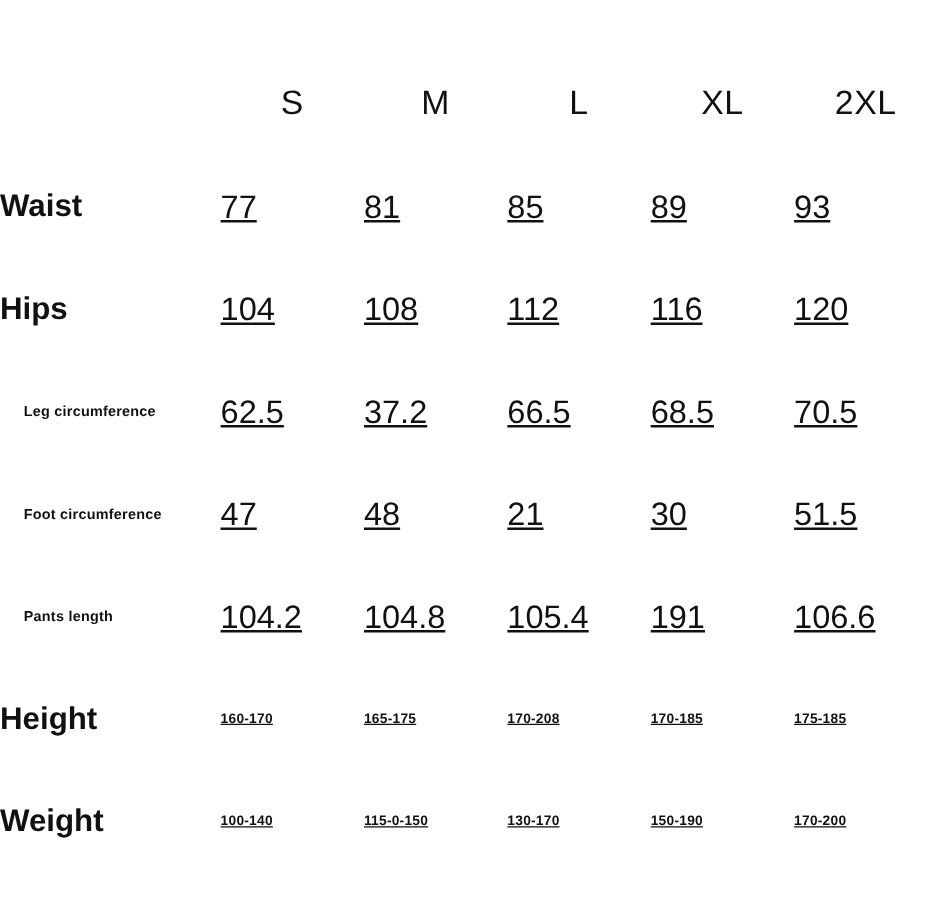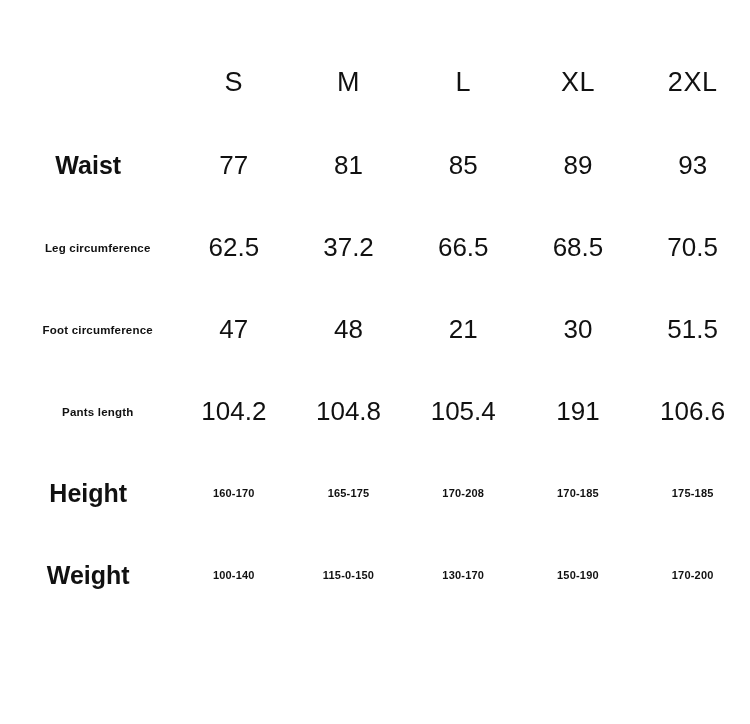--- a/index.html
+++ b/index.html
@@ -42,38 +42,38 @@
     letter-spacing: 0.5px;
   }
 
   
   tr.data-row td {
     padding: 0;
     vertical-align: middle;
     height: 82px;
   }
   td.row-label {
-    text-align: center;
+    text-align: left;
     padding-right: 4px;
   }
   td.row-label .lbl-big {
     font-size: 25px;
     font-weight: bold;
     letter-spacing: 0px;
   }
   td.row-label .lbl-small {
     font-size: 11.5px;
     font-weight: bold;
     letter-spacing: 0.2px;
     margin-left: 19px;
   }
   td.value {
-    text-align: center;
     font-size: 26px;
     font-weight: 400;
+    text-decoration: underline;
   }
   td.value.small {
     font-size: 11px;
     font-weight: bold;
     letter-spacing: 0.2px;
   }
   .spacer-top { height: 40px; }
   .spacer-bottom { height: 48px; }
 </style>
 </head>
@@ -104,20 +104,30 @@
         <td class="row-label">
           <span class="lbl-big">Waist</span>
         </td>
         <td class="value">77</td>
         <td class="value">81</td>
         <td class="value">85</td>
         <td class="value">89</td>
         <td class="value">93</td>
       </tr>
 
+      <tr class="data-row">
+        <td class="row-label">
+          <span class="lbl-big">Hips</span>
+        </td>
+        <td class="value">104</td>
+        <td class="value">108</td>
+        <td class="value">112</td>
+        <td class="value">116</td>
+        <td class="value">120</td>
+      </tr>
 
       <tr class="data-row">
         <td class="row-label">
           <span class="lbl-small">Leg circumference</span>
         </td>
         <td class="value">62.5</td>
         <td class="value">37.2</td>
         <td class="value">66.5</td>
         <td class="value">68.5</td>
         <td class="value">70.5</td>

